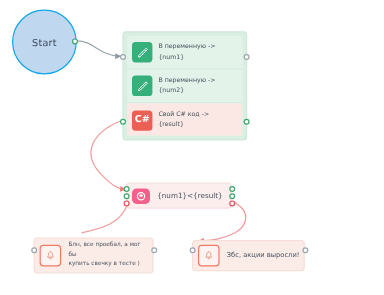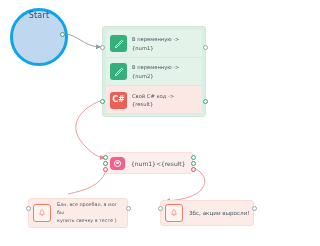--- a/index.html
+++ b/index.html
@@ -28,22 +28,23 @@
 
   
   .start-node {
     position: absolute;
     left: 10px;
     top: 8px;
     width: 52px;
     height: 52px;
     border-radius: 50%;
     background: #bfd7ef;
-    border: 3px solid #0ea5e9;
-    display: flex;
+    border: 1px solid #0ea5e9;
+    display: flex;
+    align-items: center;
     justify-content: center;
   }
   .start-label {
     font-size: 8px;
     color: #3c4858;
     letter-spacing: .2px;
   }
 
   
   .port {

